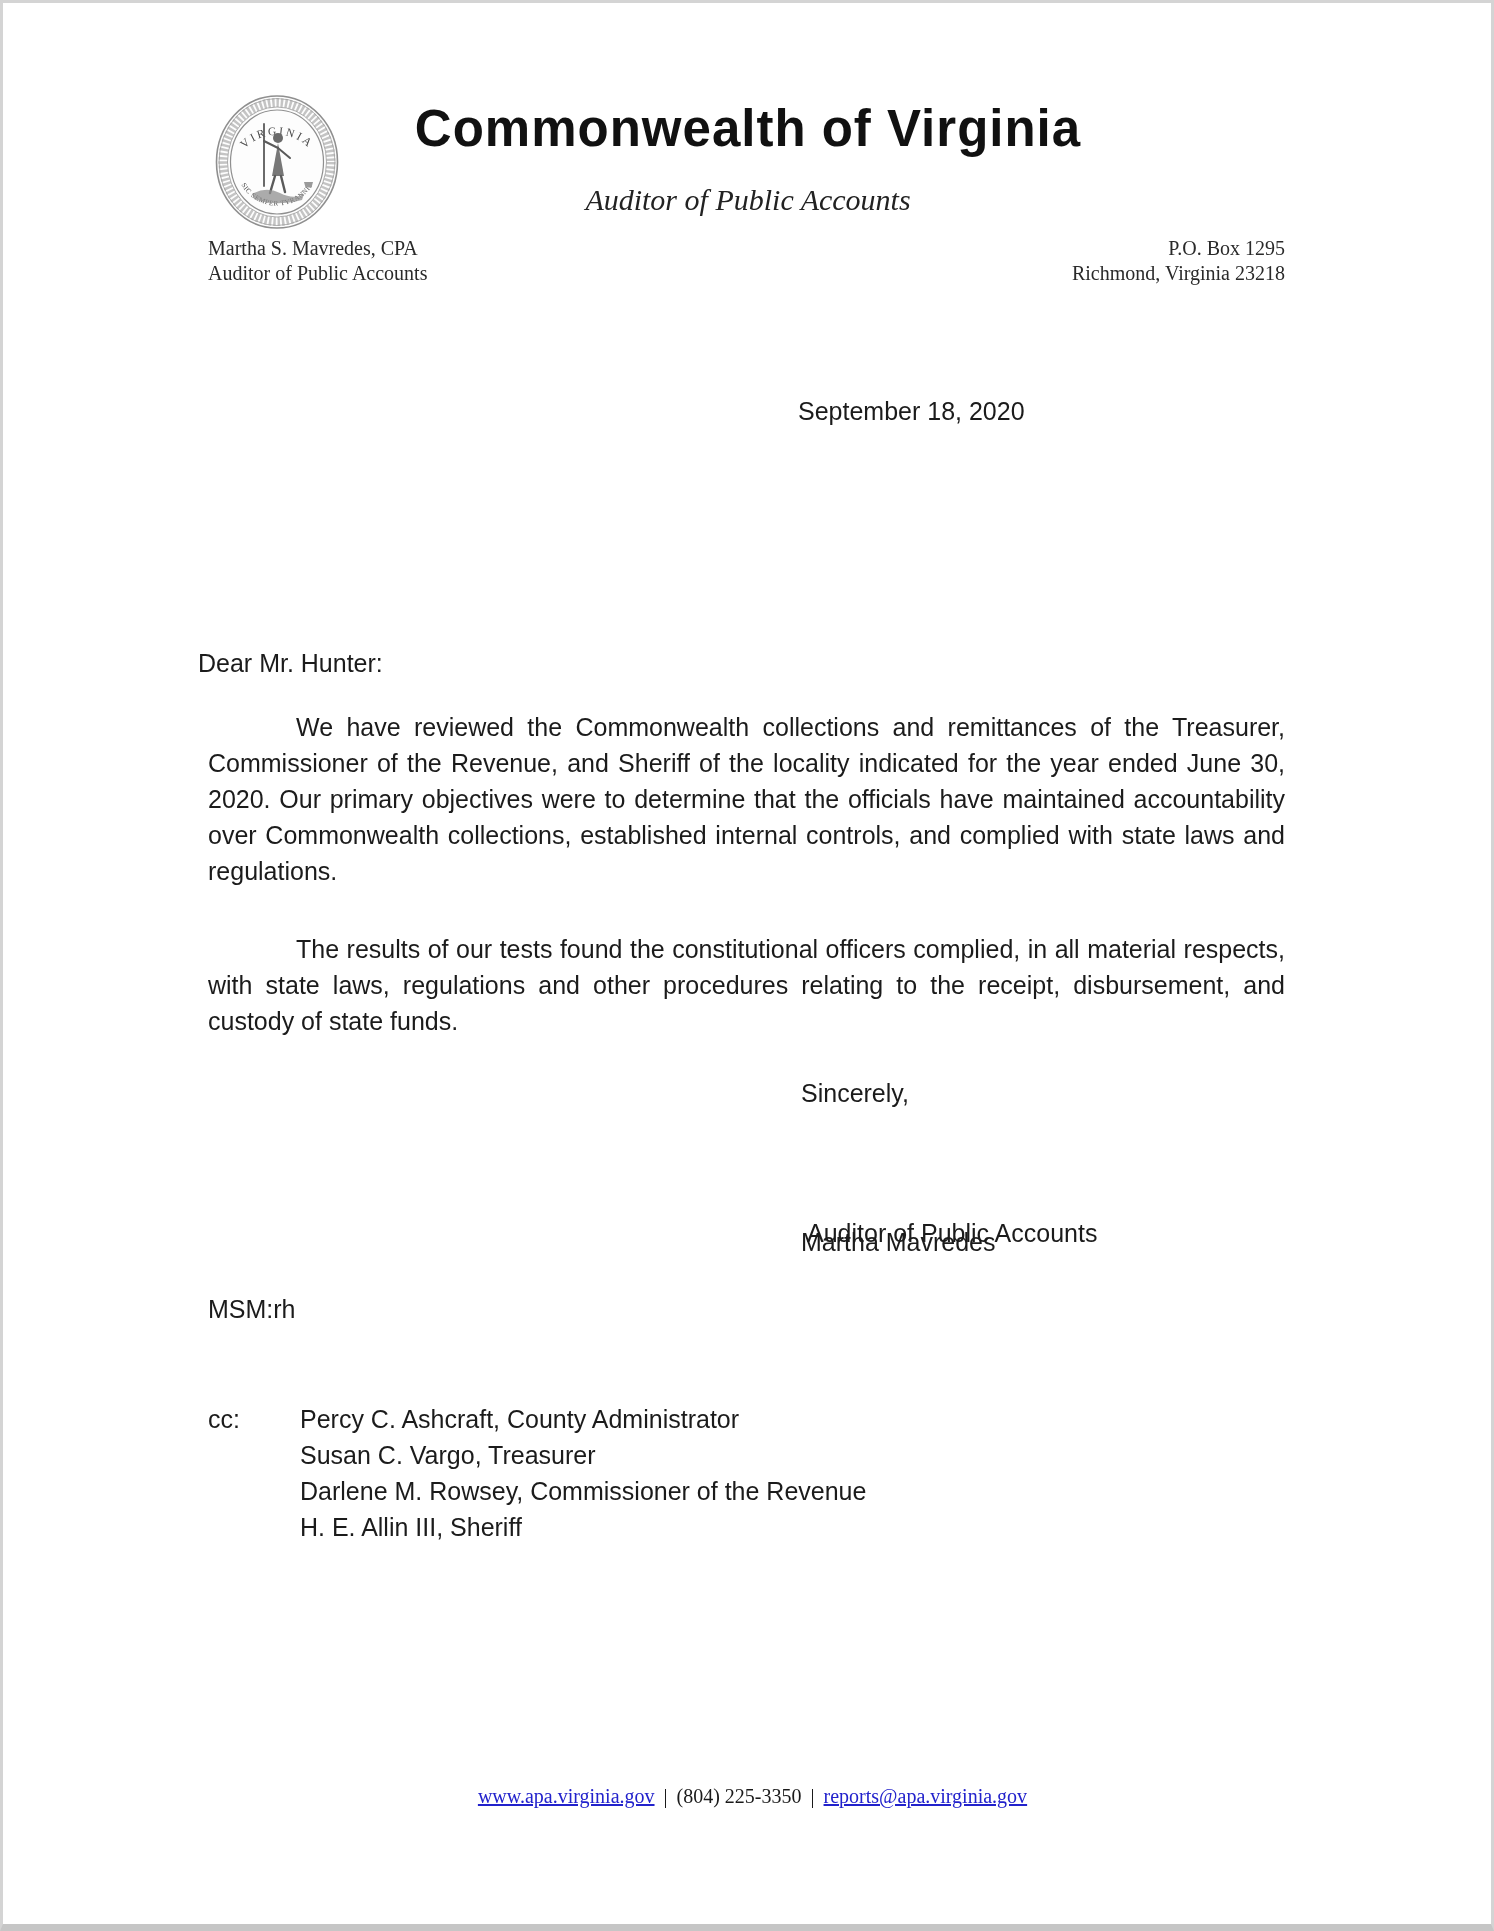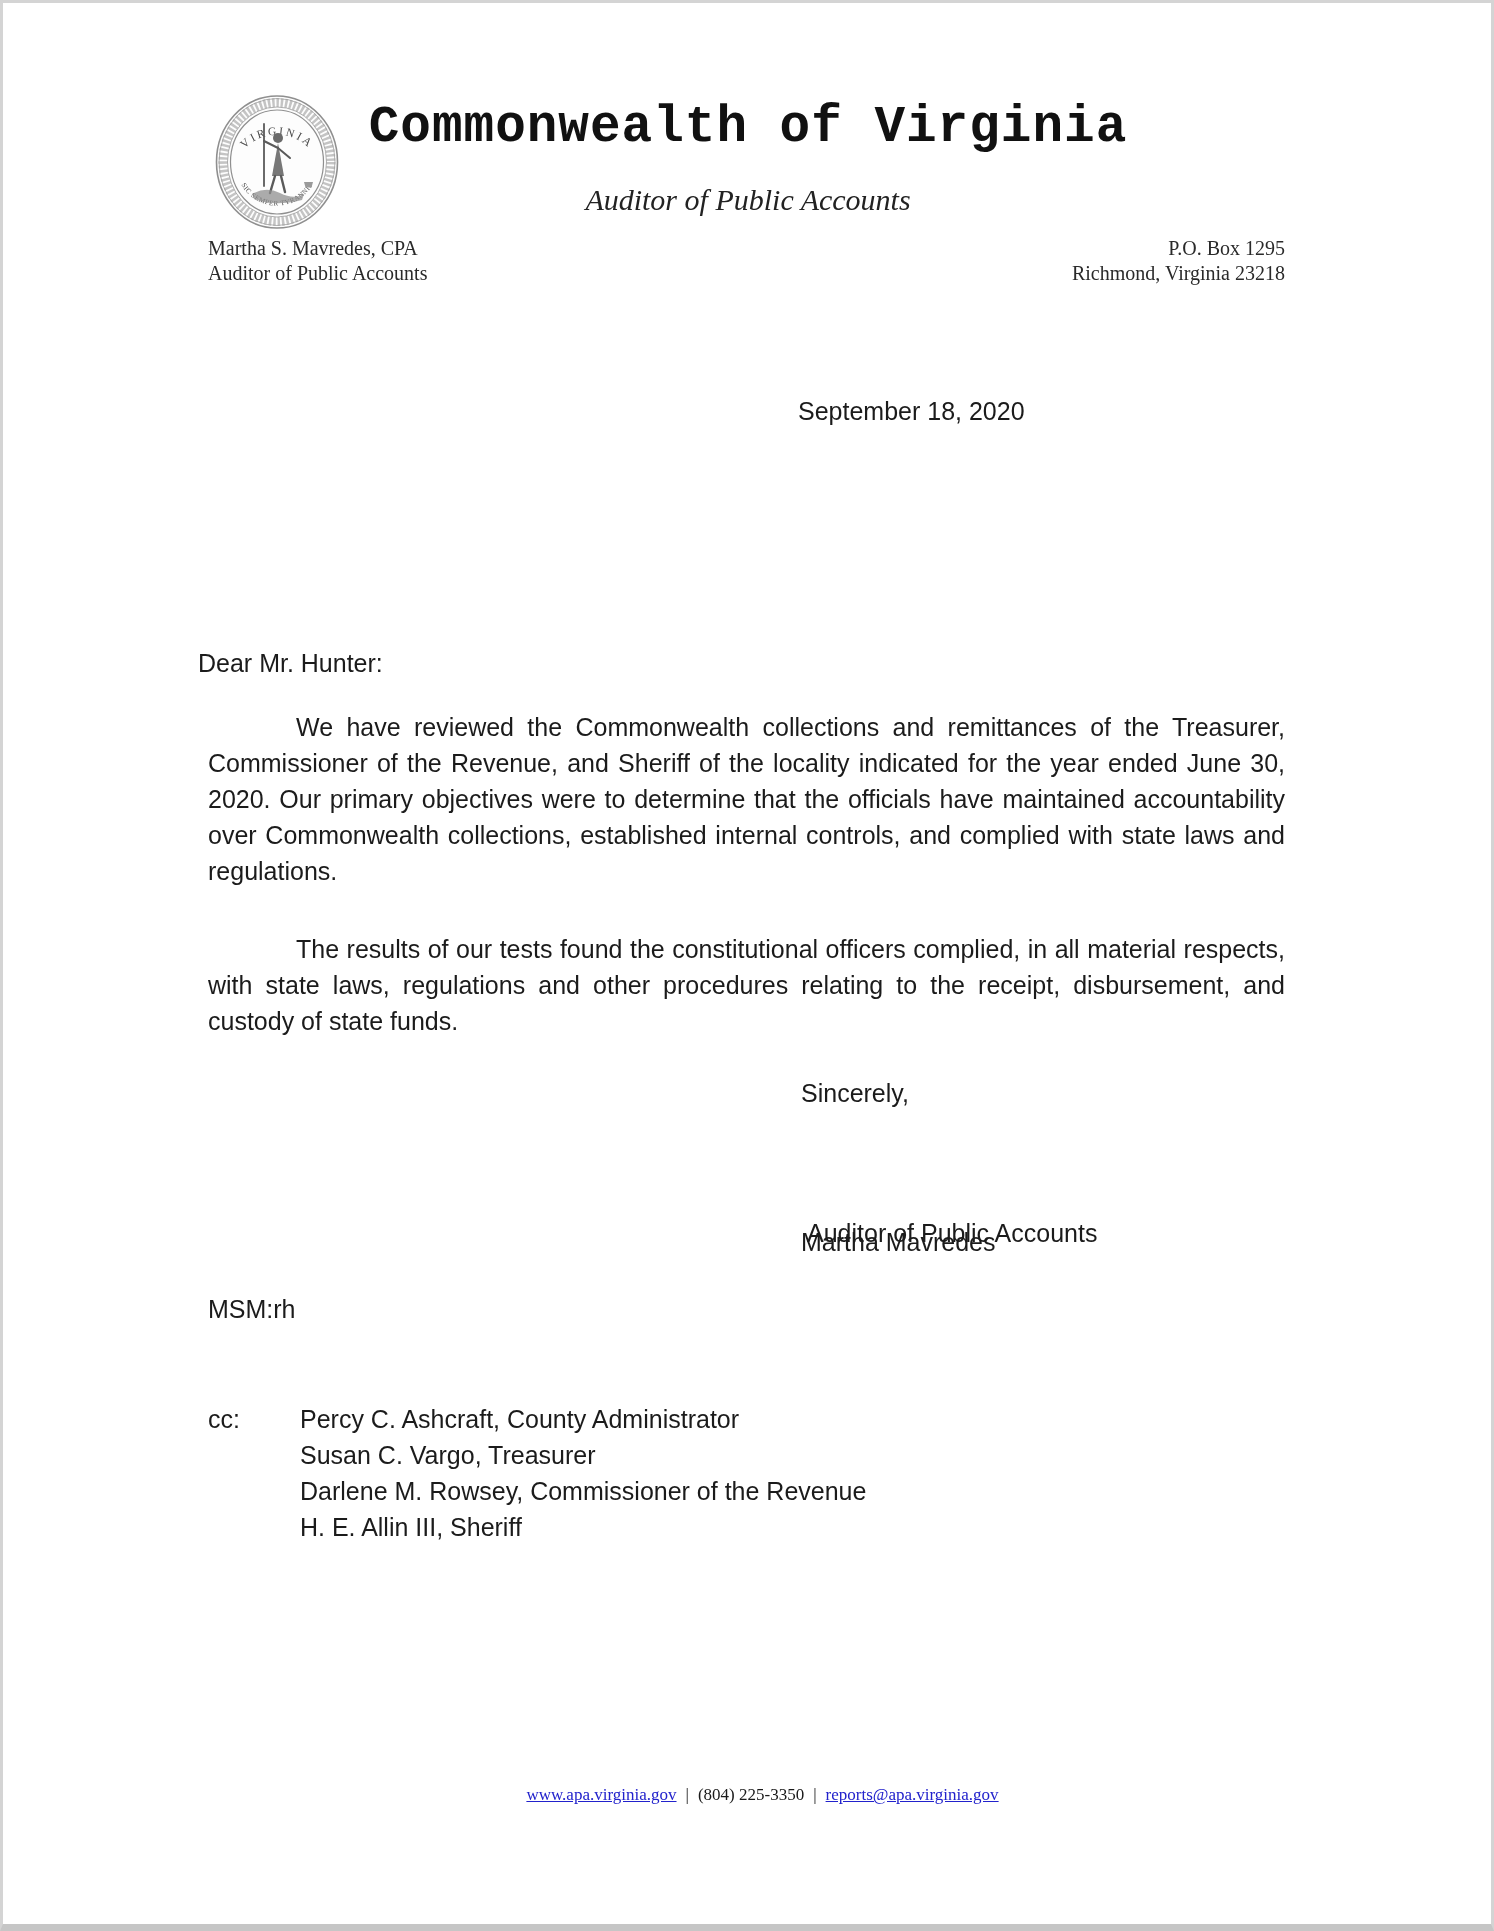--- a/index.html
+++ b/index.html
@@ -13,21 +13,21 @@
     font-family:"Liberation Sans", sans-serif;
     color:#1b1b1b;
     overflow:hidden;
   }
   .abs { position:absolute; }
 
   
   .seal { left:211px; top:90px; width:126px; height:138px; }
   .org-title {
     left:345px; top:96px; width:800px; text-align:center;
-    font-family:Liberation Mono, monospace; font-weight:700;
+    font-family:Liberation Sans, sans-serif; font-weight:700;
     font-size:51px; letter-spacing:1px; color:#111;
   }
   .org-subtitle {
     left:345px; top:180px; width:800px; text-align:center;
     font-family:"Liberation Serif", serif; font-style:italic;
     font-size:30px; color:#222;
   }
   .contact {
     font-family:"Liberation Serif", serif; font-size:20px;
     line-height:25px; color:#2a2a2a;
@@ -47,22 +47,22 @@
   .para2 { left:205px; top:928px; }
   .closing    { left:798px; top:1072px; }
   .sig-name   { left:798px; top:1176px;margin-top:45px; }
   .sig-title  { left:804px; top:1212px; }
   .initials   { left:205px; top:1288px; }
   .cc-label   { left:205px; top:1398px; }
   .cc-list    { left:297px; top:1398px; }
 
   
   .footer {
-    left:221px; top:1782px; width:1077px; text-align:center;
-    font-family:"Liberation Serif", serif; font-size:17px; color:#1a1a1a;
+    left:211px; top:1782px; width:1077px; text-align:center;
+    font-family:"Liberation Serif", serif; font-size:20px; color:#1a1a1a;
   }
   .flink { color:#2222cc; text-decoration:underline; cursor:pointer; }
   .fsep  { margin:0 9px; color:#1a1a1a; }
 </style>
 </head>
 <body>
 
 <div class="page">
 
   <div class="abs seal">

